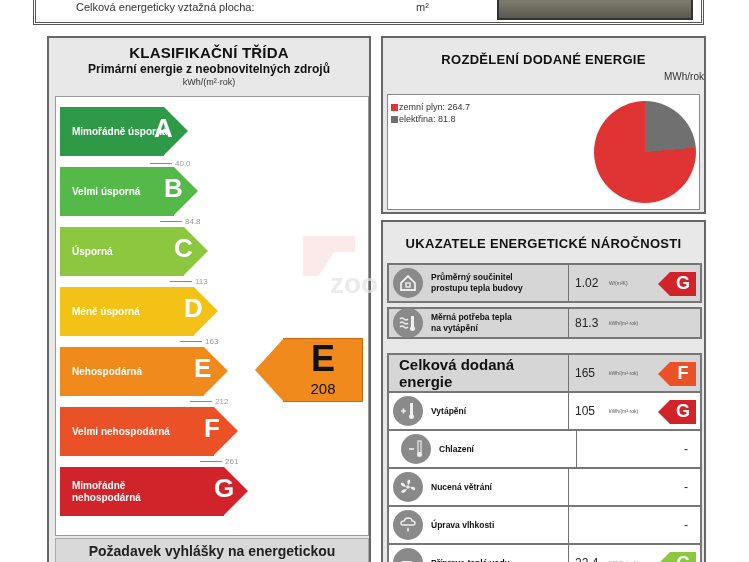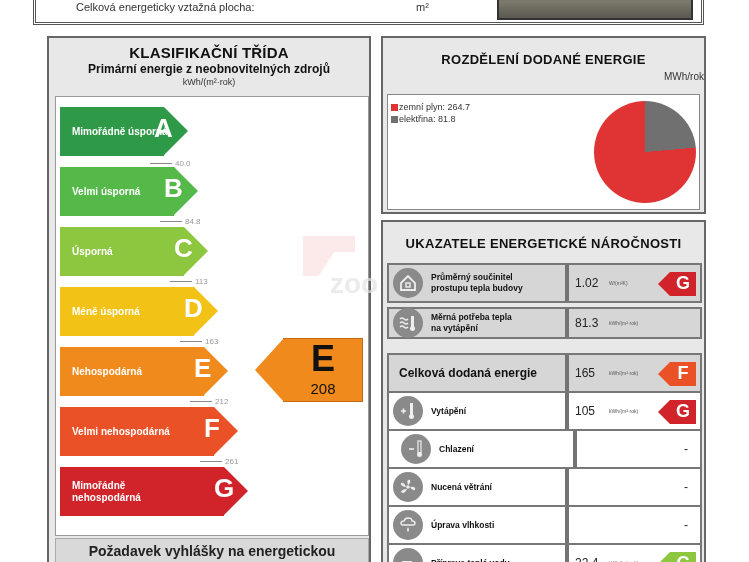--- a/index.html
+++ b/index.html
@@ -41,27 +41,27 @@
   .dist-chart { position: absolute; left: 4px; top: 56px; width: 313px; height: 116px; background: #fff; border: 1px solid #888; }
   .legend { position: absolute; left: 3px; top: 6px; font-size: 9px; color: #333; line-height: 12px; }
   .legend .sw { display: inline-block; width: 7px; height: 7px; margin-right: 1px; vertical-align: -1px; }
   .pie { position: absolute; left: 206px; top: 6px; width: 102px; height: 102px; border-radius: 50%; }
 
   
   .ind-panel { position: absolute; left: 381px; top: 220px; width: 325px; height: 360px; border: 2px solid #666; background: #e8e8e8; }
   .ind-title { text-align: center; font-size: 13px; font-weight: bold; margin-top: 14px; letter-spacing: 0.3px; color: #111; }
   .ind-table { position: absolute; left: 4px; top: 41px; width: 315px; }
   .row { position: absolute; left: 0; width: 315px; border: 2px solid #777; display: flex; }
-  .row .c1 { width: 180px; border-right: 4px solid #737373; display: flex; align-items: center; position: relative; }
+  .row .c1 { width: 180px; border-right: 1px solid #737373; display: flex; align-items: center; position: relative; }
   .row .c2 { flex: 1; display: flex; align-items: center; position: relative; }
   .row.gray { background: #d6d6d6; }
   .row.white { background: #fff; }
   .icon-circ { width: 30px; height: 30px; border-radius: 50%; background: #8a8a8a; margin-left: 4px; display: flex; align-items: center; justify-content: center; flex-shrink: 0; }
   .row-lbl { font-size: 8.5px; font-weight: bold; margin-left: 8px; line-height: 11px; color: #111; }
-  .big-lbl { font-size: 12px; font-weight: bold; margin-left: 10px; color: #111; }
+  .big-lbl { font-size: 15px; font-weight: bold; margin-left: 10px; color: #111; }
   .val { font-size: 12px; color: #222; margin-left: 6px; width: 34px; }
   .unit { font-size: 5px; color: #555; }
   .dash { position: absolute; right: 12px; font-size: 12px; color: #222; }
   .badge { position: absolute; right: 4px; width: 38px; height: 24px; }
   .badge .b-body { position: absolute; right: 0; top: 0; width: 26px; height: 24px; }
   .badge .b-tip { position: absolute; left: 0; top: 0; width: 0; height: 0; border-top: 12px solid transparent; border-bottom: 12px solid transparent; }
   .badge .b-letter { position: absolute; right: 0; width: 26px; top: 1px; text-align: center; color: #fff; font-weight: bold; font-size: 18px; }
 
   .watermark { position: absolute; left: 303px; top: 236px; width: 52px; height: 40px; background: #fbe3e3; clip-path: polygon(0 0,100% 0,100% 40%,60% 40%,30% 100%,0 100%); opacity: 0.8; }
   .wm-text { position: absolute; left: 330px; top: 268px; font-size: 28px; font-weight: bold; color: #e3e3e3; opacity: 0.7; }

